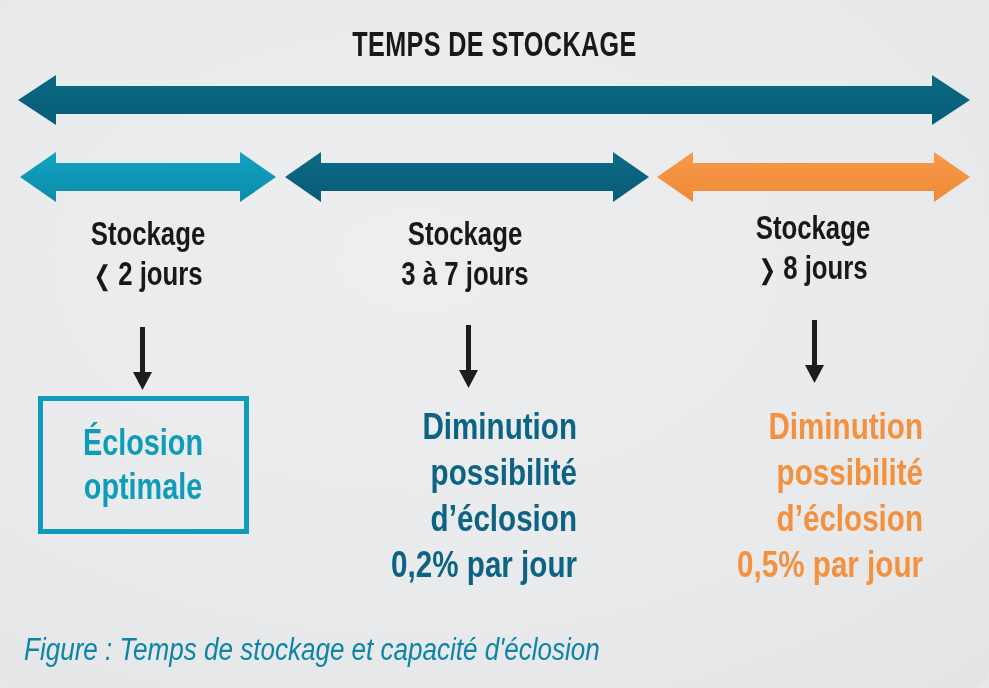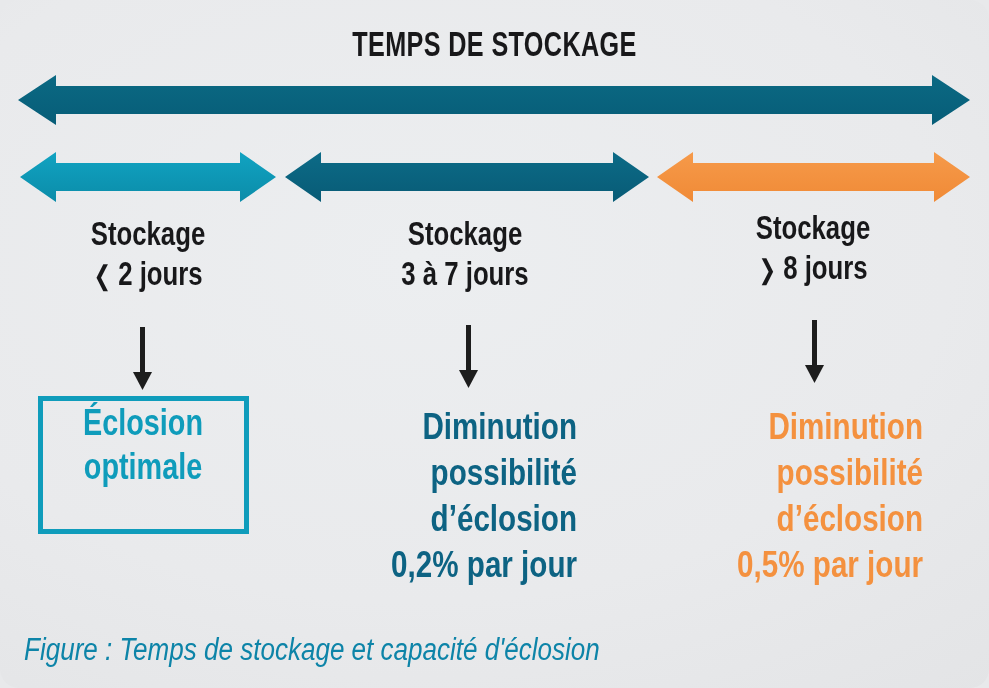--- a/index.html
+++ b/index.html
@@ -80,20 +80,21 @@
     position: absolute;
     left: 38px;
     top: 396px;
     width: 211px;
     height: 138px;
     box-sizing: border-box;
     border: 5px solid #0f9cbb;
     display: flex;
     flex-direction: column;
     align-items: center;
+    justify-content: center;
   }
   .result-box .line {
     display: block;
     font-family: "Liberation Sans Narrow", "Liberation Sans", sans-serif;
     font-weight: bold;
     font-size: 36px;
     line-height: 44px;
     color: #0f9cbb;
     transform: scaleX(0.8);
     white-space: nowrap;

